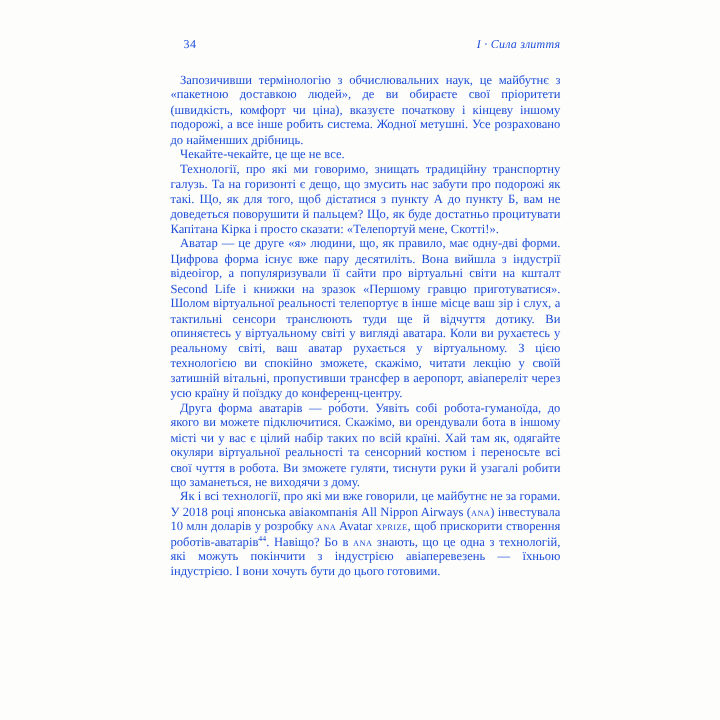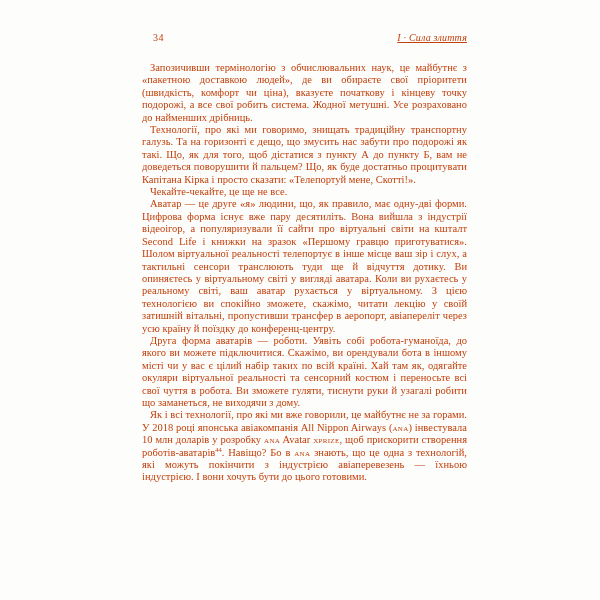--- a/index.html
+++ b/index.html
@@ -2,21 +2,21 @@
 <html lang="uk"><head>
 <meta charset="utf-8">
 <style>
   html, body { margin: 0; padding: 0; background: #ffffff; }
   .page {
     position: relative;
     width: 600px;
     height: 600px;
     background: #fdfdfc;
     font-family: "Liberation Serif", "DejaVu Serif", serif;
-    color: #c2410c;
+    color: #1d4ed8;
     overflow: hidden;
   }
   .content {
     position: absolute;
     left: 142px;
     top: 32px;
     width: 325px;
   }
   .running-header {
     display: flex;
@@ -25,21 +25,20 @@
     font-size: 10px;
     margin-bottom: 19px;
   }
   .pagenum {
     padding-left: 11px;
     letter-spacing: 0.4px;
   }
   .chapter {
     font-style: italic;
     letter-spacing: 0.2px;
-    text-decoration: underline;
   }
   .body-text {
     font-size: 10.5px;
     line-height: 12.4px;
     text-align: justify;
     hyphens: auto;
     -webkit-hyphens: auto;
   }
   p.para {
     margin: 0;
@@ -58,21 +57,21 @@
 </head>
 <body>
 
 <div class="page">
   <div class="content">
     <div class="running-header">
       <span class="pagenum">34</span>
       <span class="chapter">І · Сила злиття</span>
     </div>
     <div class="body-text">
-        <p class="para"><span>Запозичивши термінологію з обчислювальних наук, це майбутнє з «пакетною доставкою людей», де ви обираєте свої пріоритети (швидкість, комфорт чи ціна), вказуєте початкову і кінцеву точку подорожі, а все свої робить система. Жодної метушні. Усе розраховано до найменших дрібниць.</span></p>
+        <p class="para"><span>Запозичивши термінологію з обчислювальних наук, це майбутнє з «пакетною доставкою людей», де ви обираєте свої пріоритети (швидкість, комфорт чи ціна), вказуєте початкову і кінцеву іншому подорожі, а все інше робить система. Жодної метушні. Усе розраховано до найменших дрібниць.</span></p>
+        <p class="para"><span>Чекайте-чекайте, це ще не все.</span></p>
         <p class="para"><span>Технології, про які ми говоримо, знищать традиційну транспортну галузь. Та на горизонті є дещо, що змусить нас забути про подорожі як такі. Що, як для того, щоб дістатися з пункту А до пункту Б, вам не доведеться поворушити й пальцем? Що, як буде достатньо процитувати Капітана Кірка і просто сказати: «Телепортуй мене, Скотті!».</span></p>
-        <p class="para"><span>Чекайте-чекайте, це ще не все.</span></p>
         <p class="para"><span>Аватар — це друге «я» людини, що, як правило, має одну-дві форми. Цифрова форма існує вже пару десятиліть. Вона вийшла з індустрії відеоігор, а популяризували її сайти про віртуальні світи на кшталт Second Life і книжки на зразок «Першому гравцю приготуватися». Шолом віртуальної реальності телепортує в інше місце ваш зір і слух, а тактильні сенсори транслюють туди ще й відчуття дотику. Ви опиняєтесь у віртуальному світі у вигляді аватара. Коли ви рухаєтесь у реальному світі, ваш аватар рухається у віртуальному. З цією технологією ви спокійно зможете, скажімо, читати лекцію у своїй затишній вітальні, пропустивши трансфер в аеропорт, авіапереліт через усю країну й поїздку до конференц-центру.</span></p>
         <p class="para"><span>Друга форма аватарів — ро́боти. Уявіть собі робота-гуманоїда, до якого ви можете підключитися. Скажімо, ви орендували бота в іншому місті чи у вас є цілий набір таких по всій країні. Хай там як, одягайте окуляри віртуальної реальності та сенсорний костюм і переносьте всі свої чуття в робота. Ви зможете гуляти, тиснути руки й узагалі робити що заманеться, не виходячи з дому.</span></p>
         <p class="para"><span>Як і всі технології, про які ми вже говорили, це майбутнє не за горами. У 2018 році японська авіакомпанія All Nippon Airways (</span><span class="smallcaps">ana</span><span>) інвестувала 10 млн доларів у розробку </span><span class="smallcaps">ana</span><span> Avatar </span><span class="smallcaps">xprize</span><span>, щоб прискорити створення роботів-аватарів</span><span class="superscript">44</span><span>. Навіщо? Бо в </span><span class="smallcaps">ana</span><span> знають, що це одна з технологій, які можуть покінчити з індустрією авіаперевезень — їхньою індустрією. І вони хочуть бути до цього готовими.</span></p>
       </div>
   </div>
 </div>
 
 </body></html>

